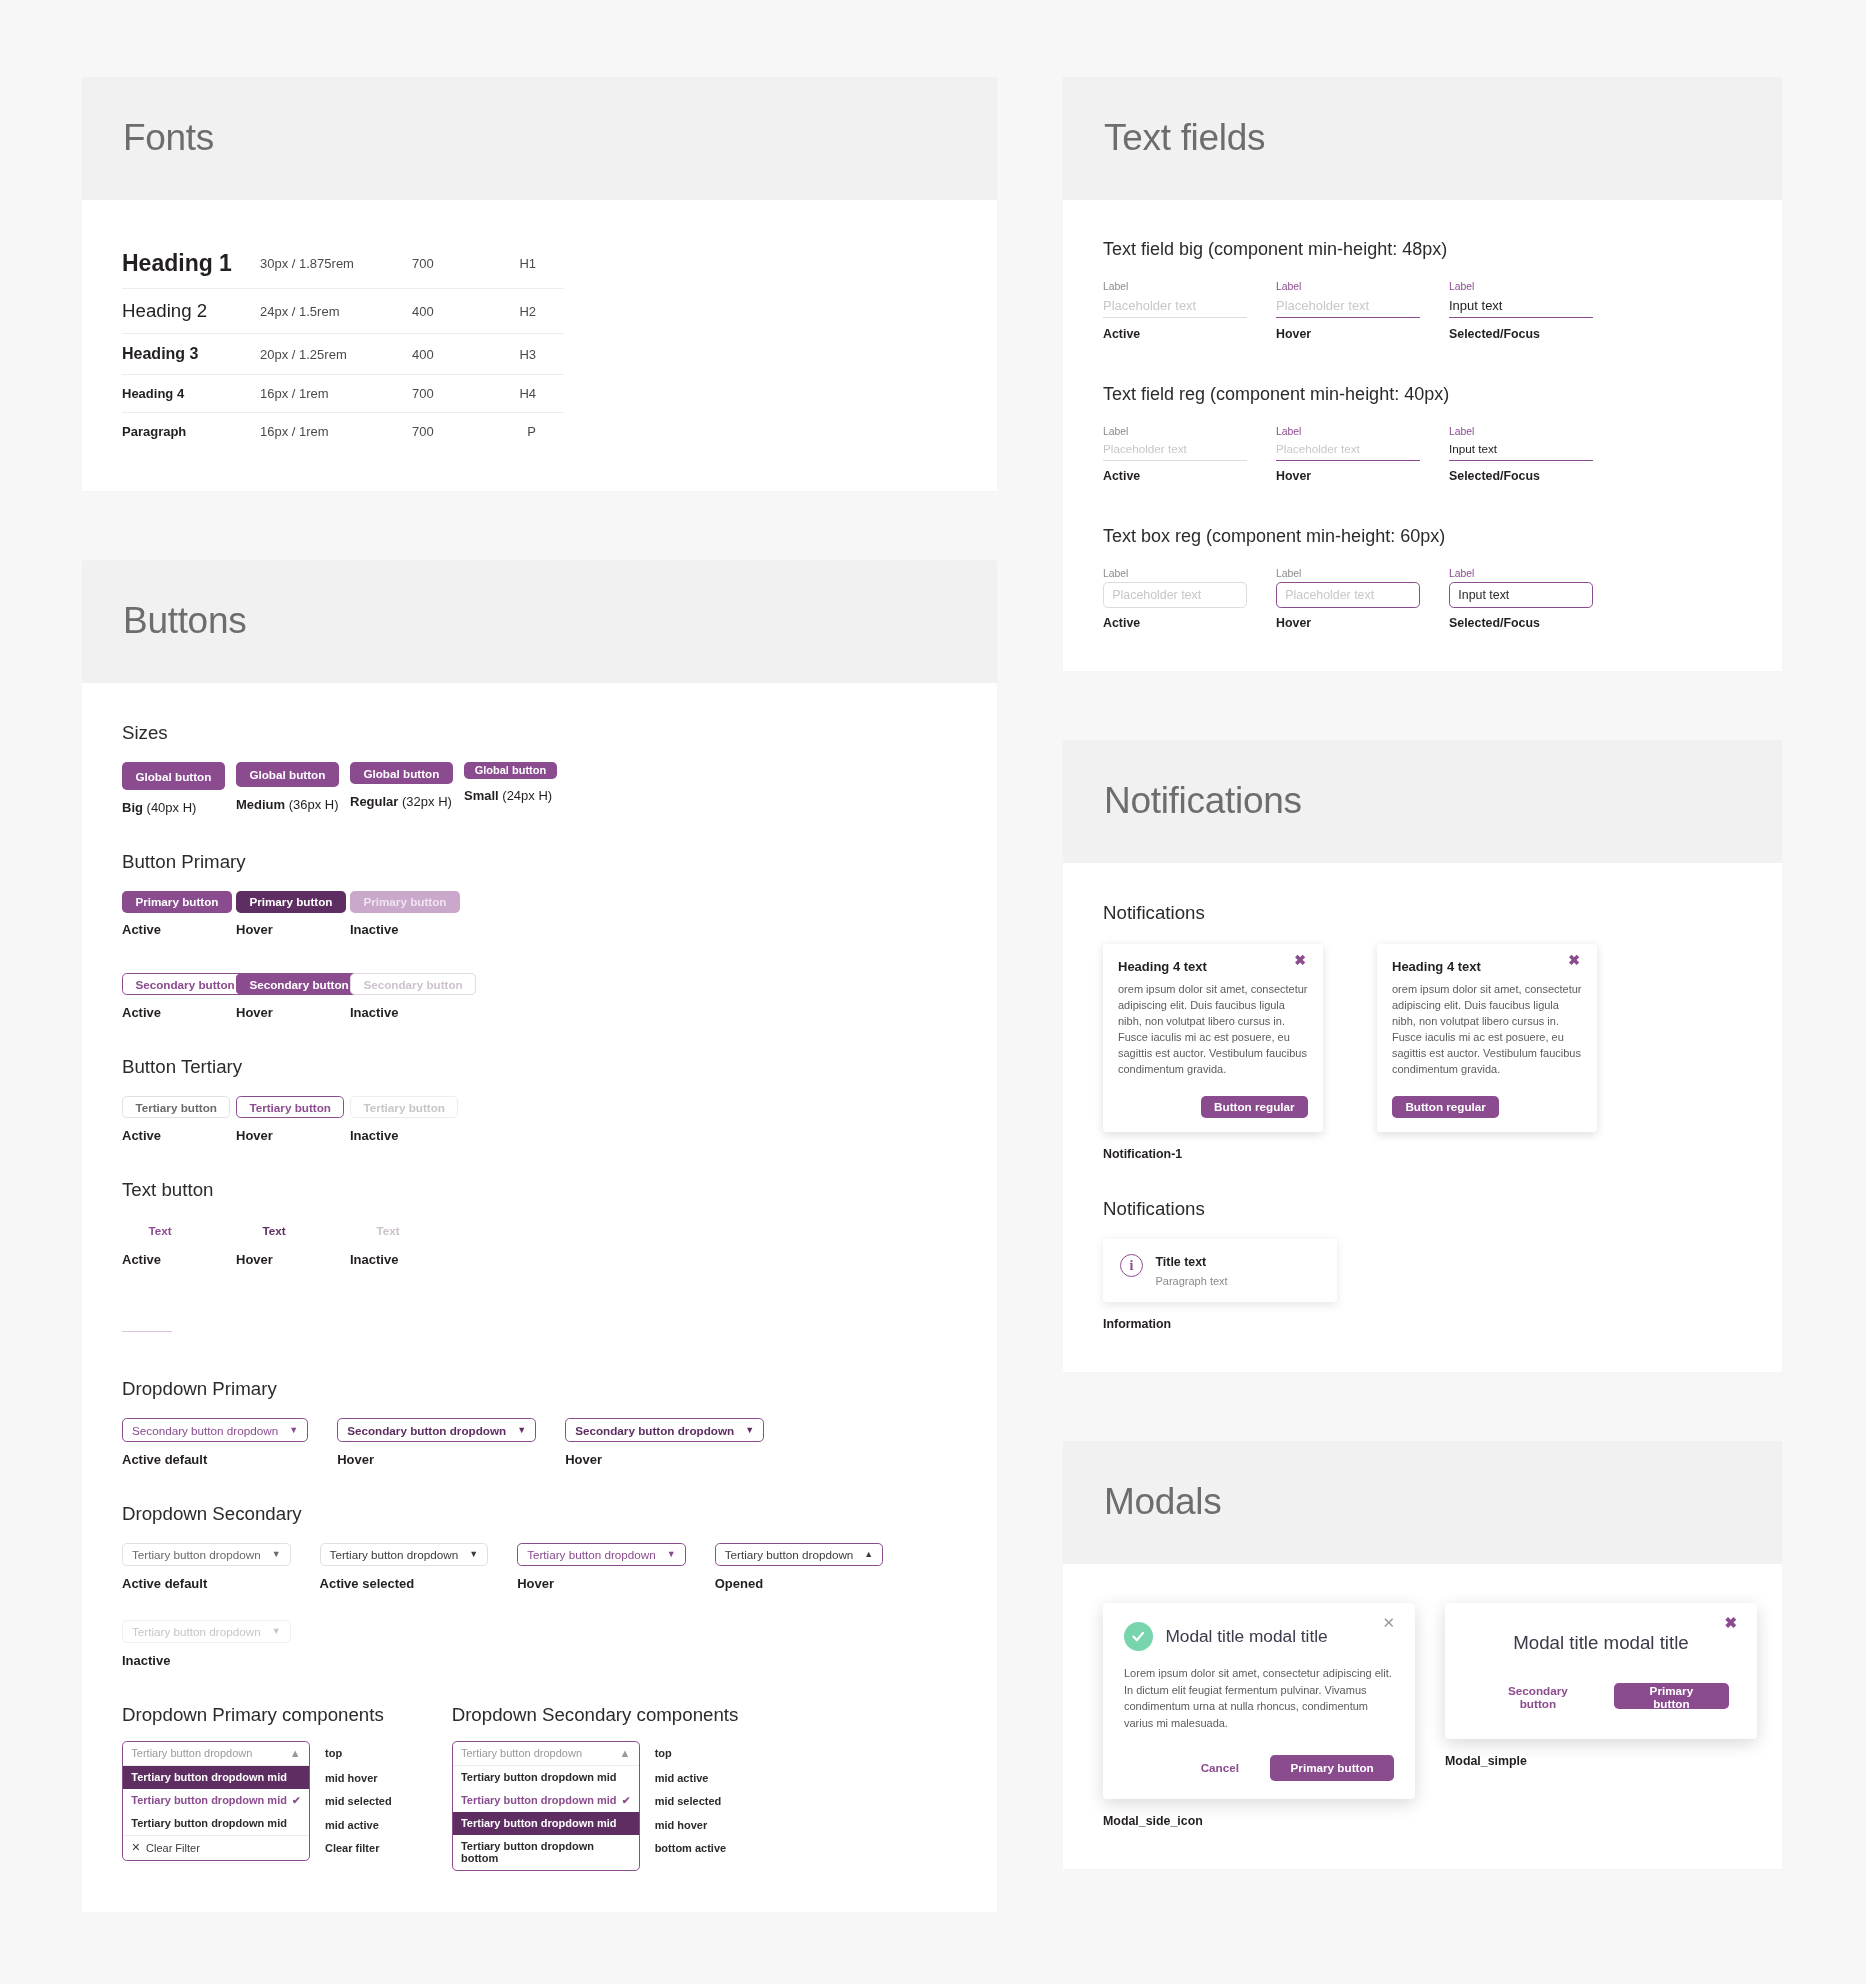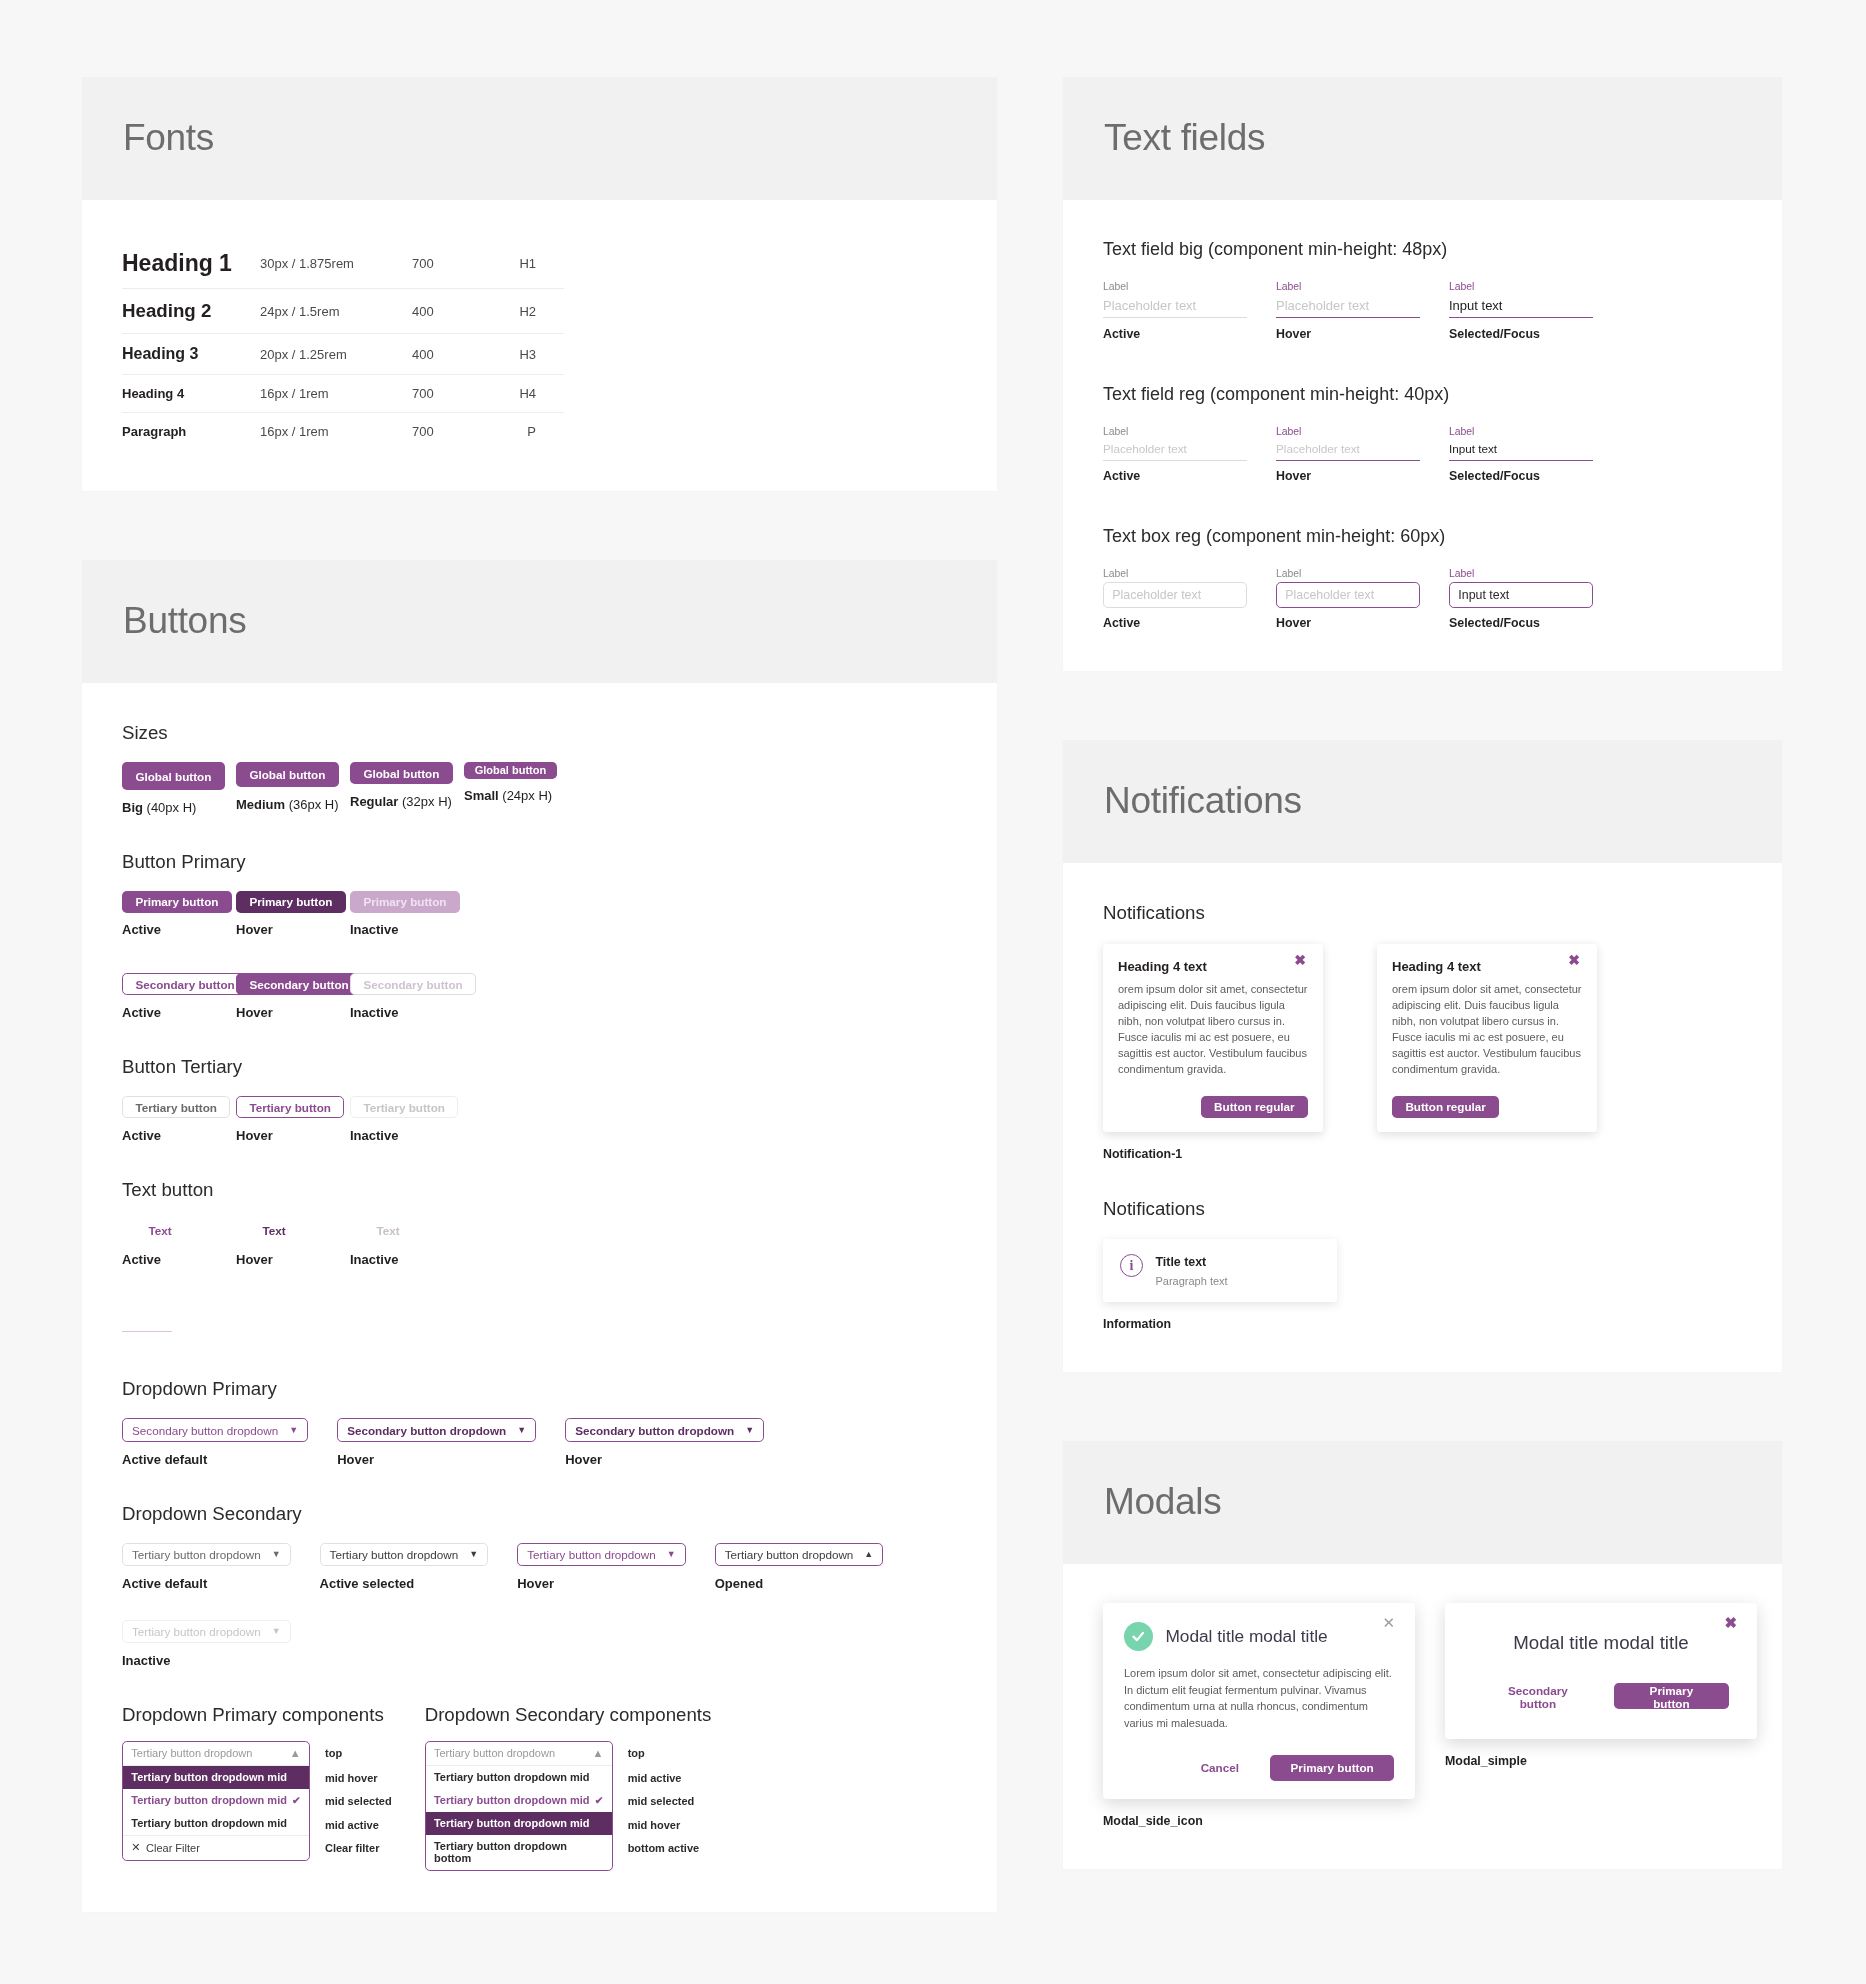--- a/index.html
+++ b/index.html
@@ -35,21 +35,21 @@
   
   .ftable{width:100%;border-collapse:collapse;max-width:442px;}
   .ftable td{border-bottom:0.7px solid #ededed;padding:11px 0;vertical-align:middle;}
   .ftable tr:last-child td{border-bottom:0;}
   .f-name{color:#231f20;}
   .f-size,.f-weight,.f-tag{font-size:13px;color:#4a4a4a;}
   .f-size{width:152px;}
   .f-weight{width:90px;}
   .f-tag{width:62px;text-align:right;padding-right:28px !important;}
   .h1s{font-size:23px;font-weight:700;}
-  .h2s{font-size:18.7px;font-weight:700;}
+  .h2s{font-size:18.7px;font-weight:400;}
   .h3s{font-size:16px;font-weight:700;}
   .h4s{font-size:13px;font-weight:700;}
   .ps{font-size:13px;font-weight:700;margin-top:36px;}
 
   
   .sec-h{font-size:18.7px;font-weight:400;color:#2b2b2b;margin:0 0 18px;}
   .sec-h.tight{margin-bottom:15px;}
   .block{margin-bottom:36px;}
   .state{font-size:13px;font-weight:700;color:#231f20;margin-top:9.7px;}
 
@@ -92,21 +92,21 @@
   .dd-pri{border-color:var(--accent);color:var(--accent);}
   .dd-pri-hover{border-color:var(--accent);color:var(--accent-dark);font-weight:700;}
   .dd-sec-sel{border-color:#e0e0e0;color:#3d3d3d;}
   .dd-sec-hover{border-color:var(--accent);color:var(--accent);}
   .dd-sec-open{border-color:var(--accent);color:#3d3d3d;}
   .dd-sec-inactive{border-color:#efefef;color:#c6c6c6;cursor:default;}
   .dd-row{display:flex;gap:29px;flex-wrap:wrap;}
   .dd-item{margin-right:0;}
 
   
-  .comp-cols{display:flex;gap:33px;}
+  .comp-cols{display:flex;gap:60px;}
   .comp{width:auto;}
   .ddlist{width:188px;border:0.7px solid var(--accent);border-radius:4.8px;overflow:hidden;background:#fff;}
   .ddl-top{display:flex;align-items:center;justify-content:space-between;padding:5.5px 8.3px;font-size:11px;color:#9a9a9a;border-bottom:0.7px solid #ececec;}
   .ddl-item{display:flex;align-items:center;justify-content:space-between;padding:5.5px 8.3px;font-size:11px;font-weight:700;color:#2b2b2b;cursor:pointer;}
   .ddl-item.hover{background:var(--accent-dark);color:#fff;}
   .ddl-item.selected{color:var(--accent);}
   .ddl-item.clear{font-weight:400;color:#3d3d3d;border-top:0.7px solid #ececec;gap:5.5px;justify-content:flex-start;}
   .ddl-check{font-size:10.4px;}
   .lbl-col{display:flex;flex-direction:column;}
   .lbl-col span{font-size:11px;font-weight:700;color:#2b2b2b;height:23.5px;display:flex;align-items:center;}

